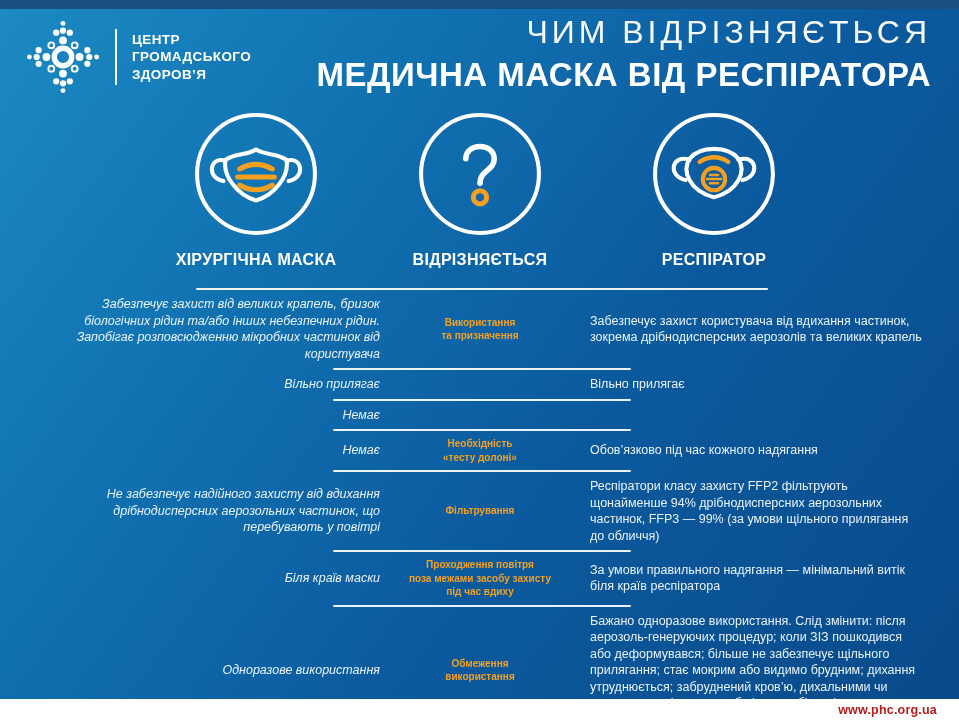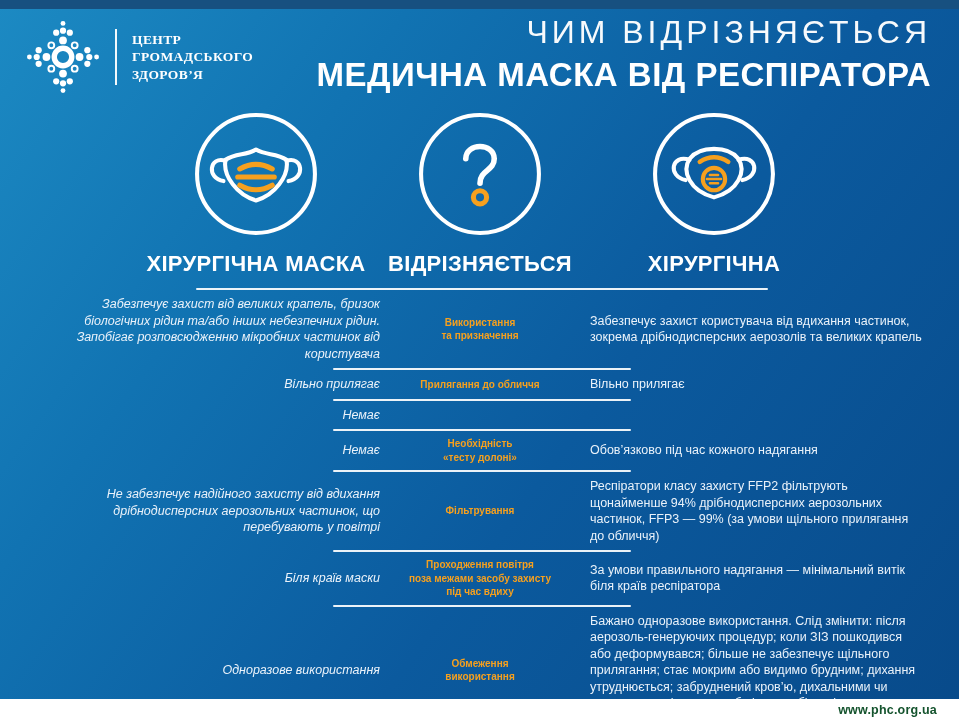--- a/index.html
+++ b/index.html
@@ -7,47 +7,47 @@
     position:relative; width:959px; height:720px; overflow:hidden;
     background: linear-gradient(126deg, #1C8AC3 0%, #1173B2 28%, #0B5A9E 60%, #084A8A 100%);
     font-family:"Liberation Sans", sans-serif;
   }
   .topbar { position:absolute; top:0; left:0; right:0; height:9px; background:#175080; }
 
   
   .brand { position:absolute; left:26px; top:20px; display:flex; align-items:center; gap:15px; }
   .brand-sep { width:2px; height:56px; background:rgba(255,255,255,.95); }
   .brand-name { color:#fff; font-weight:bold; font-size:13.5px; line-height:1.3; letter-spacing:.4px; }
-  .brand-name span { display:block;font-family:Liberation Serif, serif; }
+  .brand-name span { display:block; }
 
   
   .title { position:absolute; right:28px; top:14px; text-align:right; color:#fff; }
   .title-line1 { font-size:32px; font-weight:300; letter-spacing:4px; opacity:.97; }
   .title-line2 { font-size:33px; font-weight:700; letter-spacing:.5px; margin-top:5px; }
 
   
   .icon-col { position:absolute; top:111px; width:220px; text-align:center; }
   .icon-col.c1 { left:146px; } .icon-col.c2 { left:370px; } .icon-col.c3 { left:604px; }
   .circle-icon { width:126px; height:126px; margin:0 auto; display:block; }
-  .col-label { margin-top:14px; color:#fff; font-weight:bold; font-size:22px; letter-spacing:.3px; white-space:nowrap;text-align:center; }
+  .col-label { margin-top:14px; color:#fff; font-weight:bold; font-size:16px; letter-spacing:.3px; white-space:nowrap;text-align:center; }
 
   
   .table { position:absolute; top:288px; left:0; right:0; }
   .t-row { display:grid; grid-template-columns:340px 200px 10px 1fr; padding:6px 36px 6px 40px; align-items:center; }
   .cell-left  { text-align:right; color:#EAF2FA; font-size:12.5px; line-height:1.32;font-style:italic; }
   .cell-center{ grid-column:2; text-align:center; color:#F6A01E; font-weight:bold; font-size:10px; line-height:1.35; white-space:pre-line; }
   .cell-right { grid-column:4; text-align:left; color:#EAF2FA; font-size:12.5px; line-height:1.32; }
   .divider { height:2px; background:rgba(255,255,255,.92); border-radius:1px; }
   .divider.wide   { margin-left:196px; width:572px; }
   .divider.narrow { margin-left:333px; width:298px; }
 
   
   .footer { position:absolute; bottom:0; left:0; right:0; height:21px; background:#ffffff;
             display:flex; align-items:center; justify-content:flex-end; padding-right:22px; box-sizing:border-box; }
-  .footer-url { color:#14532d; font-size:12.5px; font-weight:bold; letter-spacing:.2px; cursor:pointer; }
+  .footer-url { color:#b91c1c; font-size:12.5px; font-weight:bold; letter-spacing:.2px; cursor:pointer; }
 </style>
 </head>
 <body>
 
 <div class="canvas">
   <div class="topbar"></div>
 
   <div class="brand">
     <svg class="brand-mark" width="74" height="74" viewBox="0 0 76 76">
       <g fill="none" stroke="#fff" stroke-width="5.5">
@@ -124,37 +124,36 @@
   <div class="icon-col c3">
     <svg class="circle-icon" viewBox="0 0 124 124">
       <circle cx="62" cy="62" r="58" stroke="#fff" stroke-width="4" fill="none"></circle>
       <path d="M38 47 C48 34 76 34 86 47 C94 59 86 79 62 85 C38 79 30 59 38 47 Z" stroke="#fff" stroke-width="4" fill="none" stroke-linejoin="round"></path>
       <path d="M38 48 C20 42 16 64 34 68" stroke="#fff" stroke-width="4" fill="none" stroke-linecap="round"></path>
       <path d="M86 48 C104 42 108 64 90 68" stroke="#fff" stroke-width="4" fill="none" stroke-linecap="round"></path>
       <path d="M48 50 Q62 41 76 50" stroke="#F6A01E" stroke-width="4.5" fill="none" stroke-linecap="round"></path>
       <circle cx="62" cy="67" r="11" stroke="#F6A01E" stroke-width="4" fill="none"></circle>
       <path d="M58 63 H66 M55 67 H69 M58 71 H66" stroke="#F6A01E" stroke-width="2.5" stroke-linecap="round"></path>
     </svg>
-    <div class="col-label">ХІРУРГІЧНА</div>
+    <div class="col-label">РЕСПІРАТОР</div>
   </div>
 
   <div class="table">
     <div class="divider wide"></div>
 
     <div class="t-row">
       <div class="cell-left">Забезпечує захист від великих крапель, бризок біологічних рідин та/або інших небезпечних рідин. Запобігає розповсюдженню мікробних частинок від користувача</div>
       <div class="cell-center">Використання
 та призначення</div>
       <div class="cell-right">Забезпечує захист користувача від вдихання частинок, зокрема дрібнодисперсних аерозолів та великих крапель</div>
     </div>
     <div class="divider narrow"></div>
 
     <div class="t-row">
       <div class="cell-left">Вільно прилягає</div>
-      <div class="cell-center">Прилягання до обличчя</div>
       <div class="cell-right">Вільно прилягає</div>
     </div>
     <div class="divider narrow"></div>
 
     <div class="t-row">
       <div class="cell-left">Немає</div>
     </div>
     <div class="divider narrow"></div>
 
     <div class="t-row">

